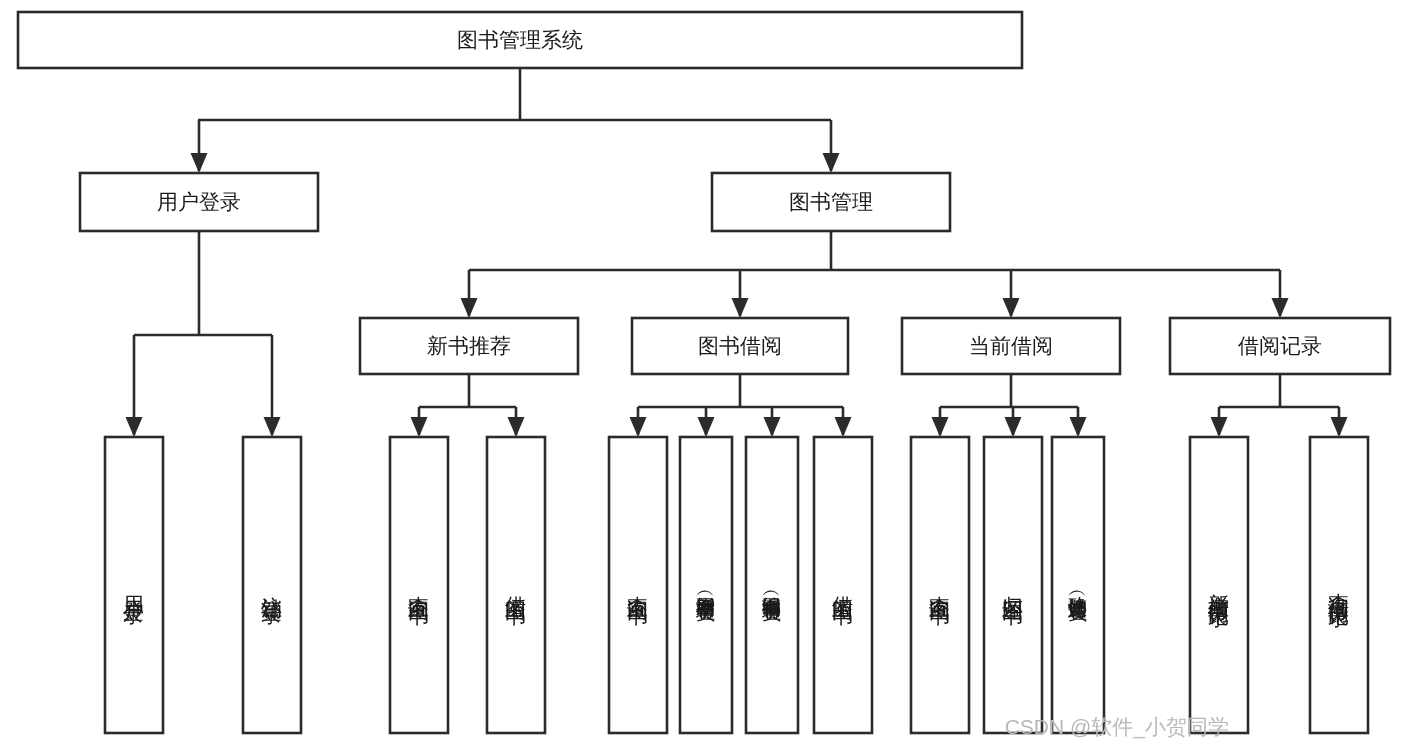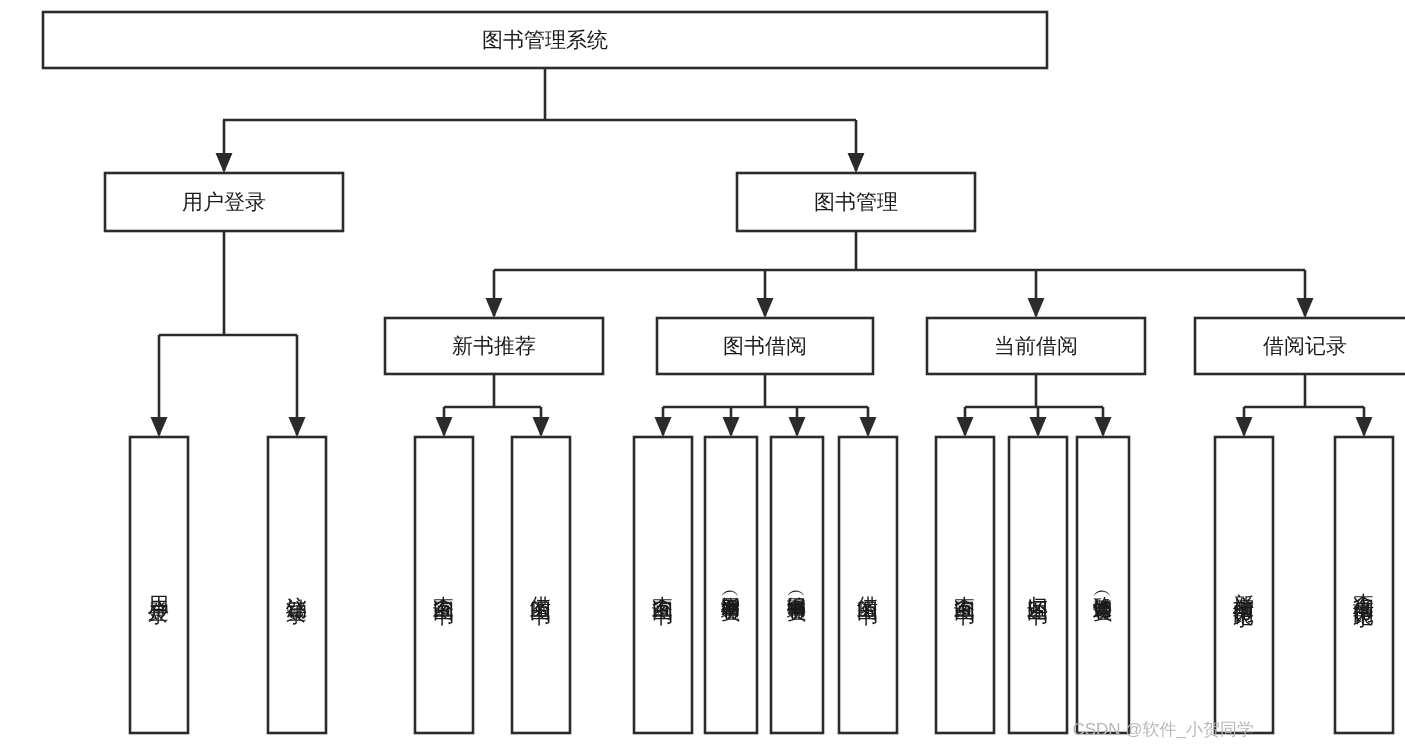--- a/index.html
+++ b/index.html
@@ -11,21 +11,20 @@
     width: 1405px;
     height: 747px;
     font-family: "Liberation Sans", "DejaVu Sans", sans-serif;
     overflow: hidden;
   }
   #diagram-root {
     position: relative;
     width: 1239px;
     height: 747px;
     background: #ffffff;
-    margin-left: 25px;
   }
   svg.tree-canvas {
     position: absolute;
     left: 0;
     top: 0;
     width: 1405px;
     height: 747px;
   }
   .node-box {
     fill: #ffffff;
@@ -61,21 +60,21 @@
     white-space: nowrap;
     text-align: center;
     pointer-events: none;
     user-select: none;
   }
   .watermark {
     position: absolute;
     right: 10px;
     bottom: 6px;
     font-family: "Liberation Sans", "DejaVu Sans", sans-serif;
-    font-size: 17px;
+    font-size: 21px;
     color: #b8b8b8;
     white-space: nowrap;
     user-select: none;
   }
 </style>
 </head>
 <body>
 
 <div id="diagram-root">
 

